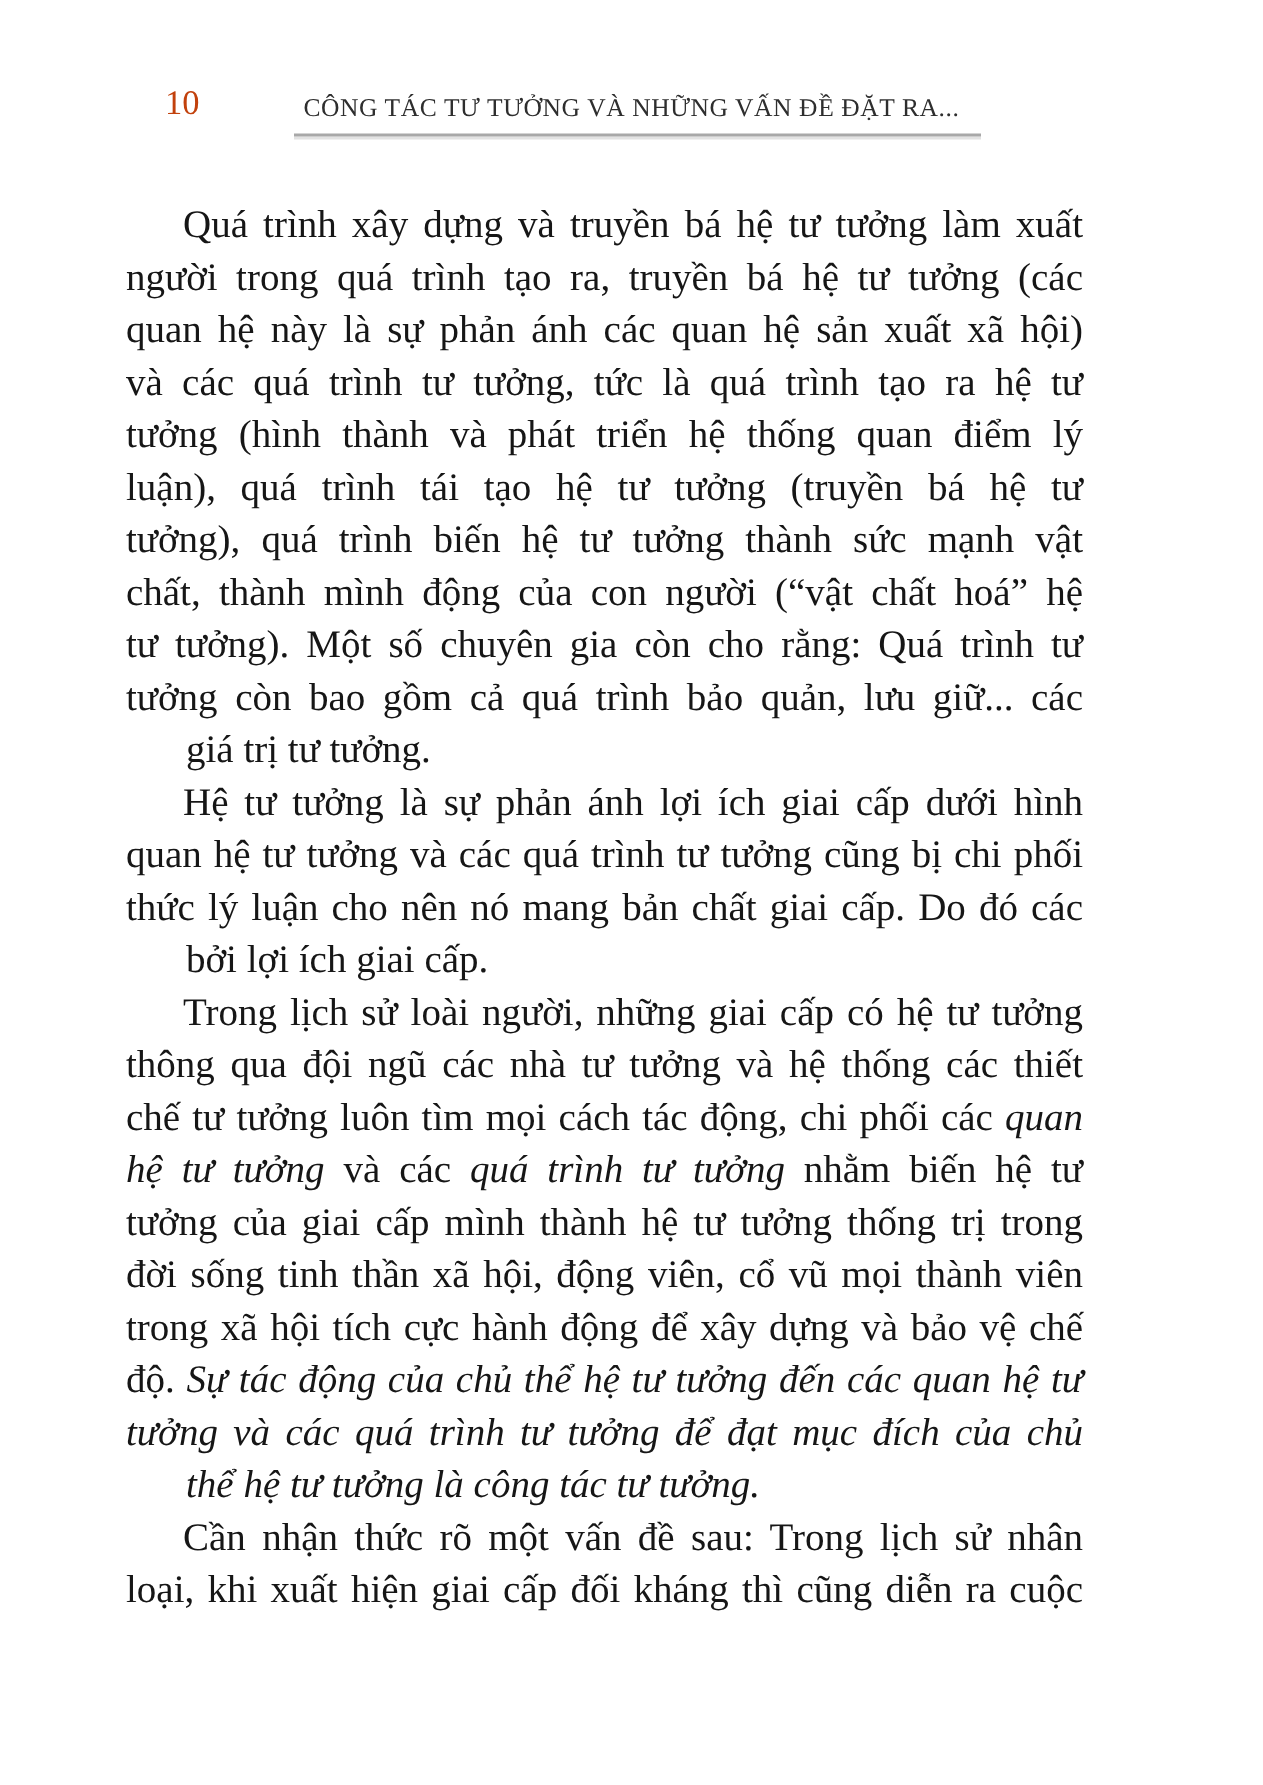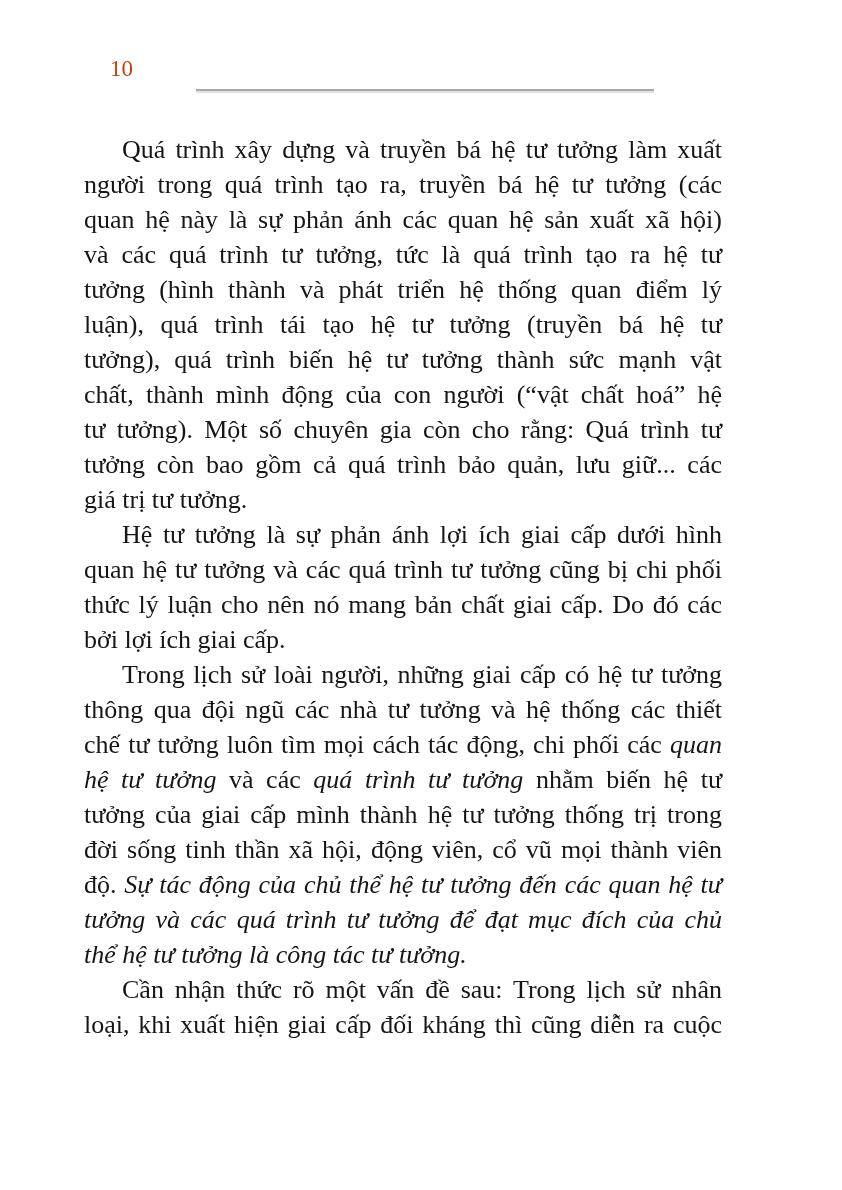--- a/index.html
+++ b/index.html
@@ -52,28 +52,29 @@
     line-height: 35px;
     color: #161616;
   }
   .paragraph { margin: 0; }
   .line {
     text-align: justify;
     text-align-last: justify;
     height: 35px;
   }
   .line.first { text-indent: 38px; }
-  .line.last { text-align-last: left; }
+  .line.last { text-align-last: left; margin-left: 40px; }
   .line em { font-style: italic; }
 </style>
 </head>
 <body>
 
 <div class="page">
   <div class="page-number">10</div>
+  <div class="running-title">CÔNG TÁC TƯ TƯỞNG VÀ NHỮNG VẤN ĐỀ ĐẶT RA...</div>
   <div class="header-rule"></div>
 
   <div class="page-body">
       <div class="paragraph">
         <div class="line first"><span>Quá trình xây dựng và truyền bá hệ tư tưởng làm xuất</span></div>
         <div class="line"><span>người trong quá trình tạo ra, truyền bá hệ tư tưởng (các</span></div>
         <div class="line"><span>quan hệ này là sự phản ánh các quan hệ sản xuất xã hội)</span></div>
         <div class="line"><span>và các quá trình tư tưởng, tức là quá trình tạo ra hệ tư</span></div>
         <div class="line"><span>tưởng (hình thành và phát triển hệ thống quan điểm lý</span></div>
         <div class="line"><span>luận), quá trình tái tạo hệ tư tưởng (truyền bá hệ tư</span></div>
@@ -89,20 +90,21 @@
         <div class="line"><span>thức lý luận cho nên nó mang bản chất giai cấp. Do đó các</span></div>
         <div class="line last"><span>bởi lợi ích giai cấp.</span></div>
       </div>
       <div class="paragraph">
         <div class="line first"><span>Trong lịch sử loài người, những giai cấp có hệ tư tưởng</span></div>
         <div class="line"><span>thông qua đội ngũ các nhà tư tưởng và hệ thống các thiết</span></div>
         <div class="line"><span>chế tư tưởng luôn tìm mọi cách tác động, chi phối các </span><em>quan</em></div>
         <div class="line"><em>hệ tư tưởng</em><span> và các </span><em>quá trình tư tưởng</em><span> nhằm biến hệ tư</span></div>
         <div class="line"><span>tưởng của giai cấp mình thành hệ tư tưởng thống trị trong</span></div>
         <div class="line"><span>đời sống tinh thần xã hội, động viên, cổ vũ mọi thành viên</span></div>
+        <div class="line"><span>trong xã hội tích cực hành động để xây dựng và bảo vệ chế</span></div>
         <div class="line"><span>độ. </span><em>Sự tác động của chủ thể hệ tư tưởng đến các quan hệ tư</em></div>
         <div class="line"><em>tưởng và các quá trình tư tưởng để đạt mục đích của chủ</em></div>
         <div class="line last"><em>thể hệ tư tưởng là công tác tư tưởng.</em></div>
       </div>
       <div class="paragraph">
         <div class="line first"><span>Cần nhận thức rõ một vấn đề sau: Trong lịch sử nhân</span></div>
         <div class="line"><span>loại, khi xuất hiện giai cấp đối kháng thì cũng diễn ra cuộc</span></div>
       </div>
     </div>
 </div>

